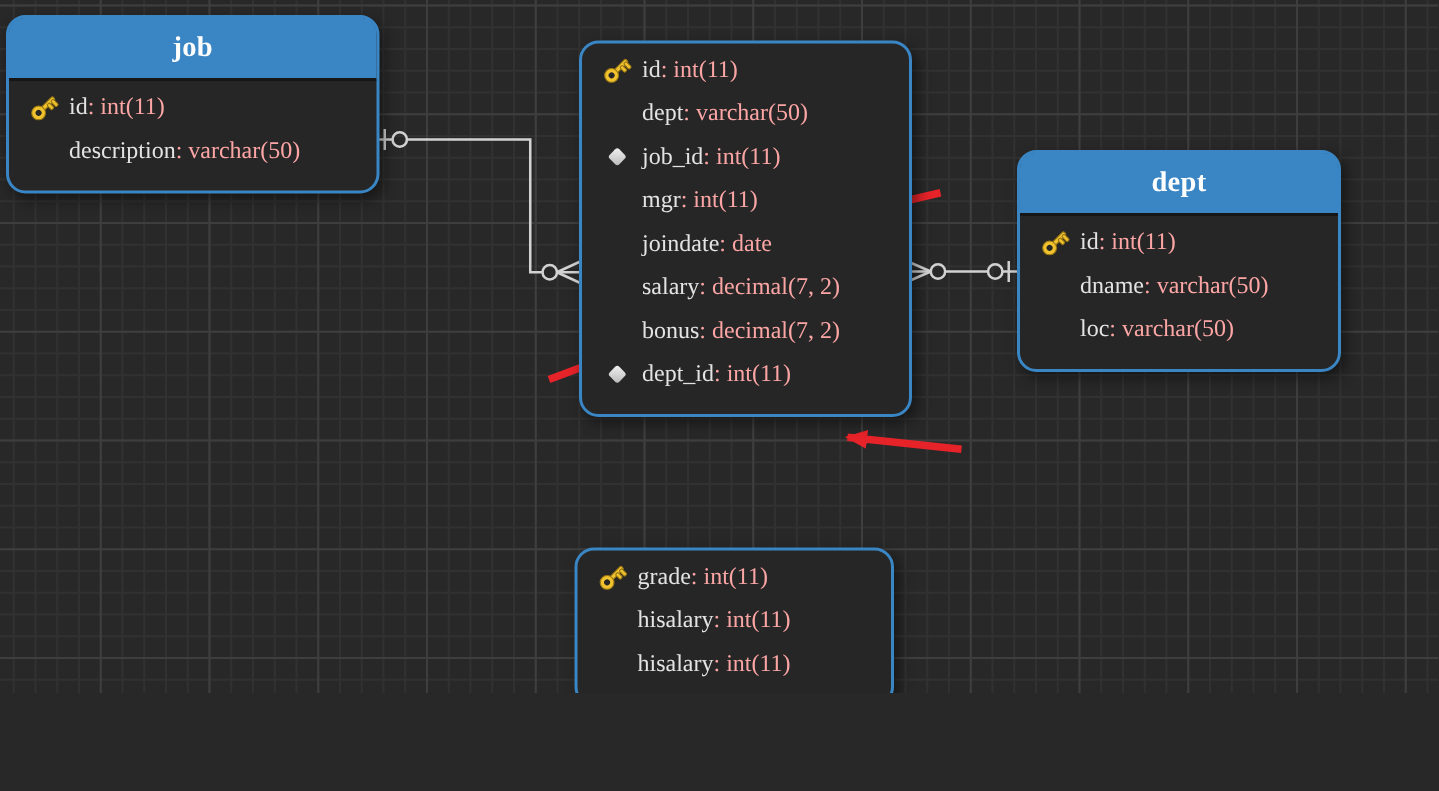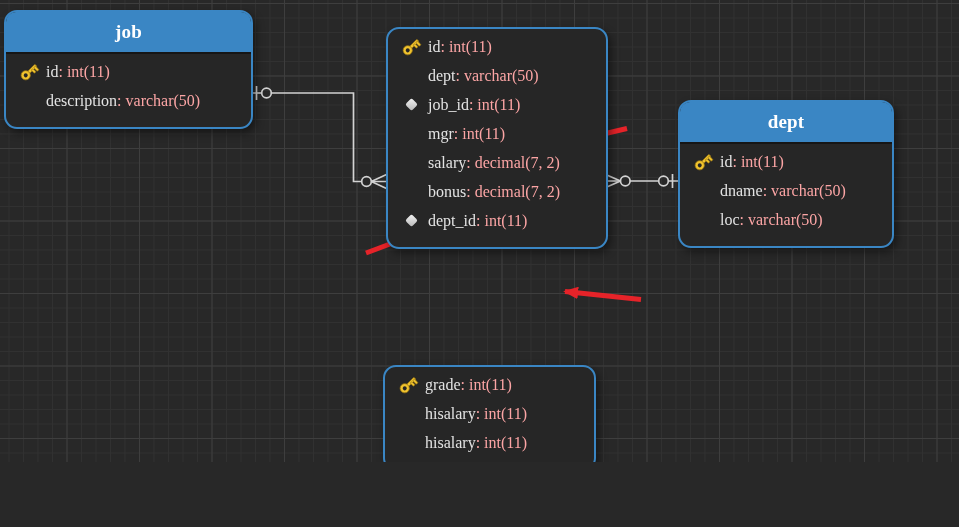--- a/index.html
+++ b/index.html
@@ -144,20 +144,25 @@
           <span class="col-name">job_id</span>
           <span class="col-type">: int(11)</span>
         </div>
         <div class="col-row">
           <span class="icon-cell"></span>
           <span class="col-name">mgr</span>
           <span class="col-type">: int(11)</span>
         </div>
         <div class="col-row">
           <span class="icon-cell"></span>
+          <span class="col-name">joindate</span>
+          <span class="col-type">: date</span>
+        </div>
+        <div class="col-row">
+          <span class="icon-cell"></span>
           <span class="col-name">salary</span>
           <span class="col-type">: decimal(7, 2)</span>
         </div>
         <div class="col-row">
           <span class="icon-cell"></span>
           <span class="col-name">bonus</span>
           <span class="col-type">: decimal(7, 2)</span>
         </div>
         <div class="col-row">
           <span class="icon-cell">

